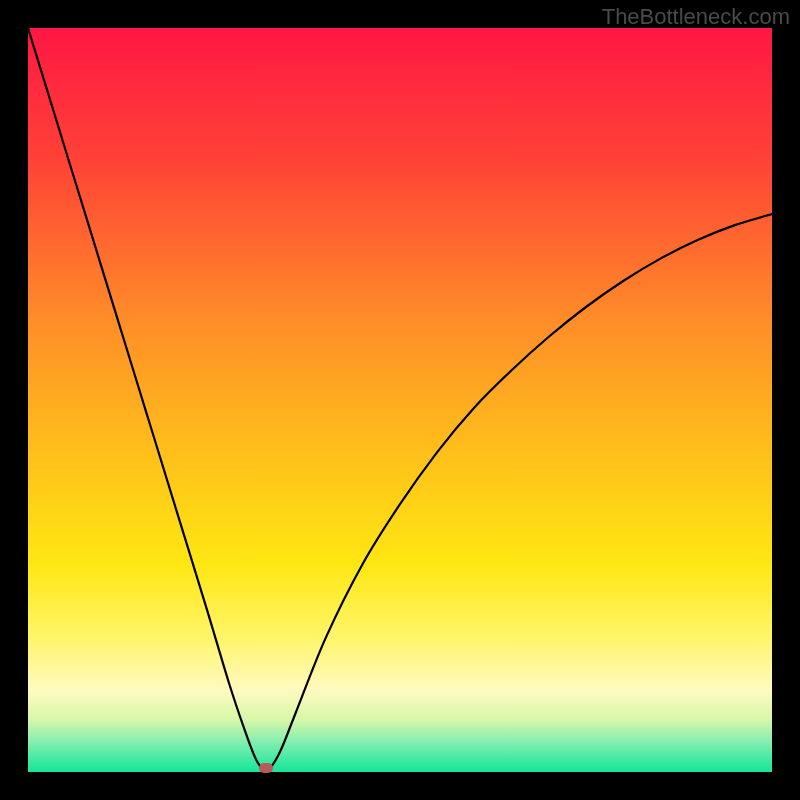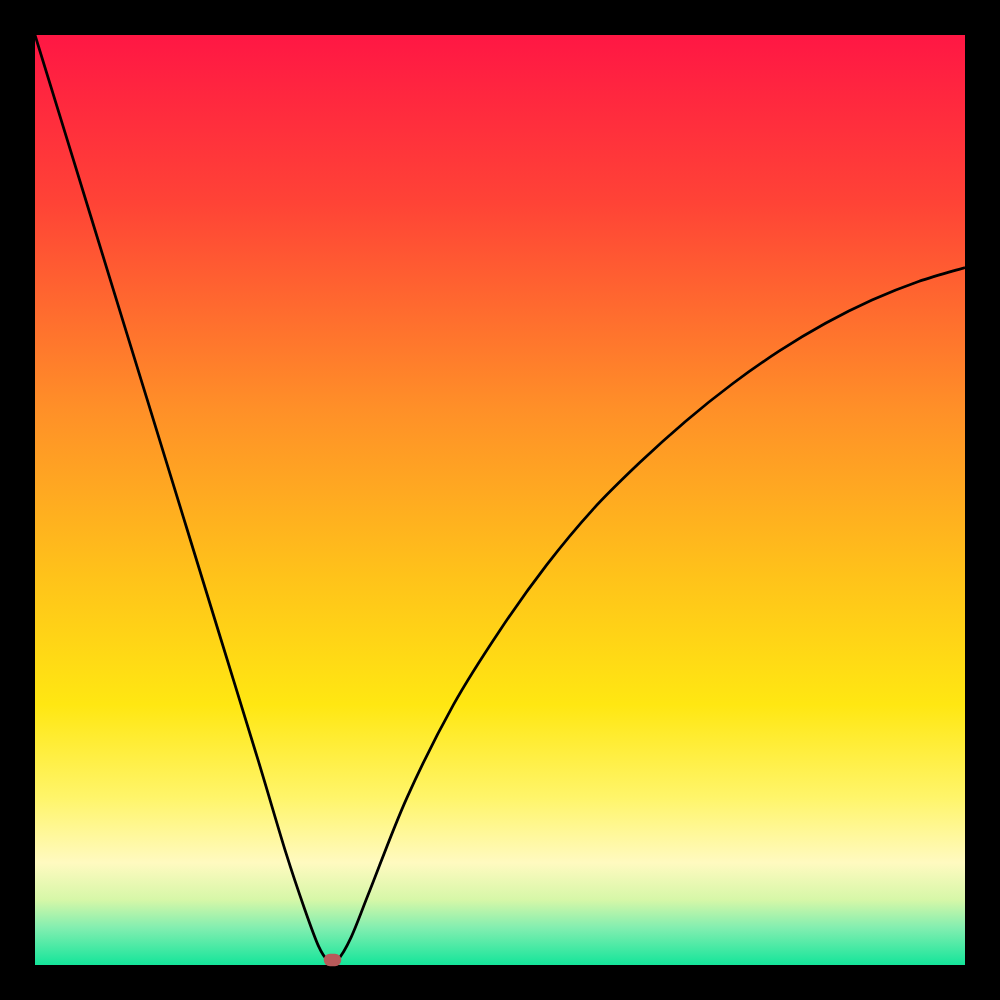--- a/index.html
+++ b/index.html
@@ -60,20 +60,21 @@
     height: 10px;
     background: #b85a5a;
     border-radius: 5px;
     transform: translate(-50%, -50%);
   }
 </style>
 </head>
 <body>
 
 <div class="container">
+  <div class="watermark">TheBottleneck.com</div>
 
   <div class="frame">
     <div class="plot-area">
       <svg class="gradient-bg" viewBox="0 0 744 744" preserveAspectRatio="none">
         <defs>
           <linearGradient id="bg-grad" x1="0%" y1="0%" x2="0%" y2="100%">
               <stop offset="0%" stop-color="#ff1744"></stop>
               <stop offset="18%" stop-color="#ff4336"></stop>
               <stop offset="40%" stop-color="#ff8f28"></stop>
               <stop offset="58%" stop-color="#ffc21a"></stop>

